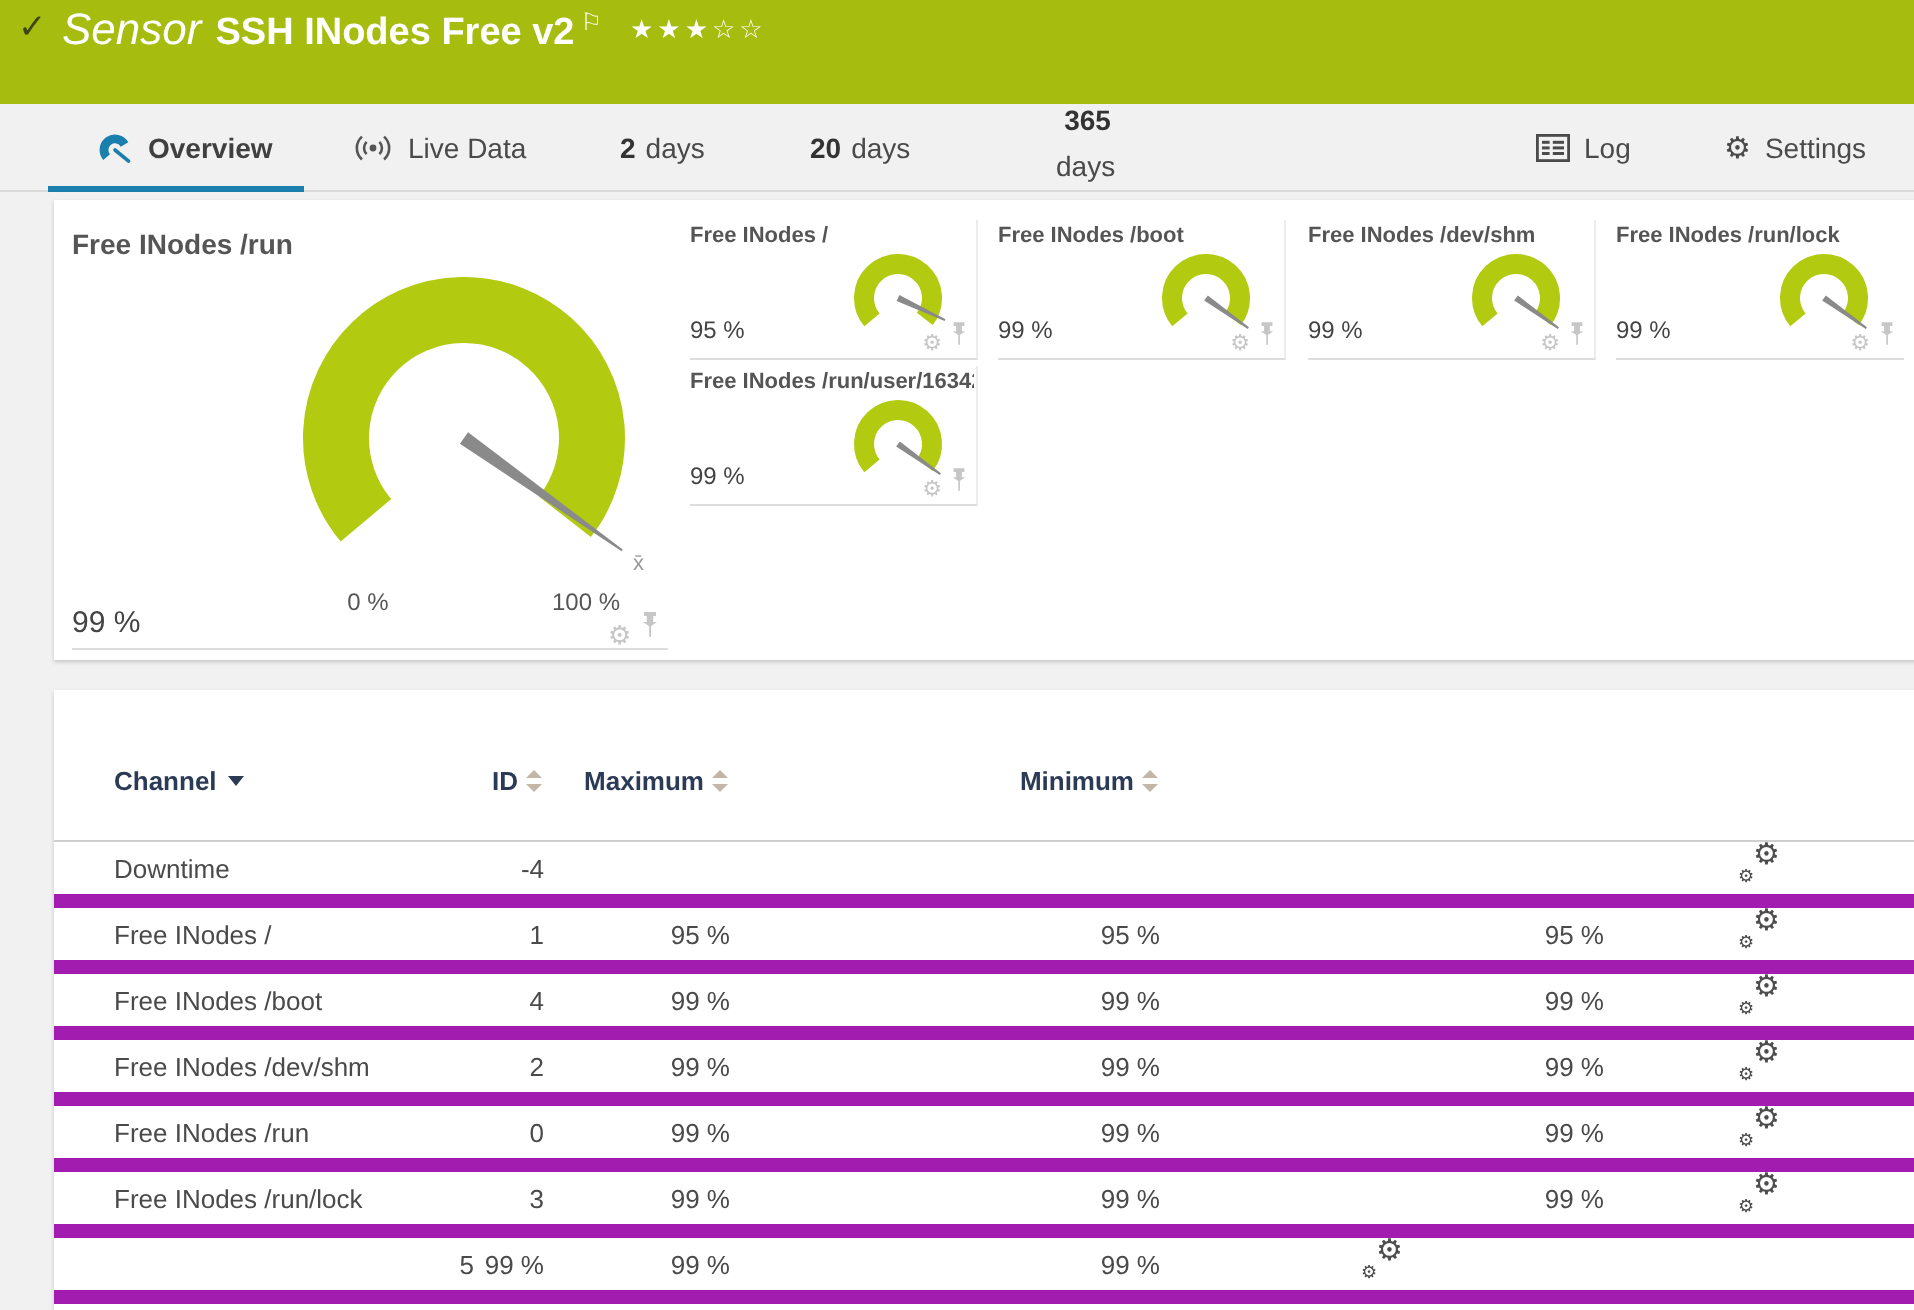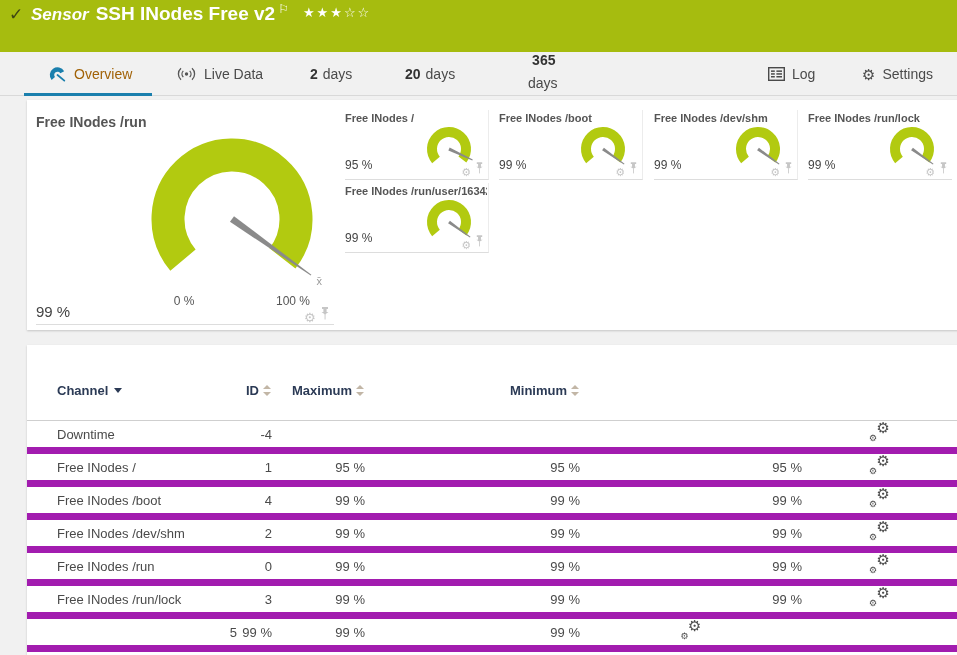--- a/index.html
+++ b/index.html
@@ -4,31 +4,31 @@
 <style>
   * { margin:0; padding:0; box-sizing:border-box; }
   html,body { width:957px; height:655px; overflow:hidden; }
   body { font-family:"Liberation Sans","DejaVu Sans",sans-serif; background:#f1f1f1; position:relative; }
   .screen { position:absolute; inset:0; }
 
   
   .topbar { position:absolute; left:0; top:0; width:957px; height:52px; background:#a6bc0f; color:#fff; }
   .check { position:absolute; left:9px; top:4px; font-size:17px; font-weight:bold; color:#3f4613; }
   .titlerow { position:absolute; left:31px; top:2px; white-space:nowrap; }
-  .kind { font-style:italic; font-size:17px; margin-right:7px;font-weight:bold; }
+  .kind { font-style:italic; font-size:22px; margin-right:7px; }
   .sname { font-size:19px; font-weight:bold; }
   .flag { font-size:12px; vertical-align:7px; margin-left:3px; }
   .stars { font-size:13px; letter-spacing:2px; margin-left:14px; vertical-align:3px; }
   .okrow { position:absolute; left:48px; top:14px; font-size:14px; font-weight:bold;margin-top:47px; }
 
   
   .tabbar { position:absolute; left:0; top:52px; width:957px; height:44px; background:#f1f1f1; border-bottom:1px solid #d9d9d9; }
   .tab { position:absolute; top:0; height:44px; display:flex; align-items:center; gap:7px; font-size:14px; color:#4a4a4a; cursor:pointer; white-space:nowrap; }
   .tab .num { font-weight:bold; color:#333; margin-right:-2px; }
-  .tab.active { color:#a16207; font-weight:normal; }
+  .tab.active { color:#404040; font-weight:bold; }
   .tab .ticon { display:inline-flex; align-items:center; }
   .tab .gear-glyph { font-size:15px; color:#4a4a4a; line-height:1; }
   .active-underline { position:absolute; top:41px; height:3px; background:#1a7fad; }
 
   
   .panel { position:absolute; left:27px; width:938px; background:#fff; box-shadow:0 1px 2px rgba(0,0,0,.18); }
   .gauges-panel { top:100px; height:230px; }
   .table-panel { top:345px; height:310px; overflow:hidden; }
 
   

